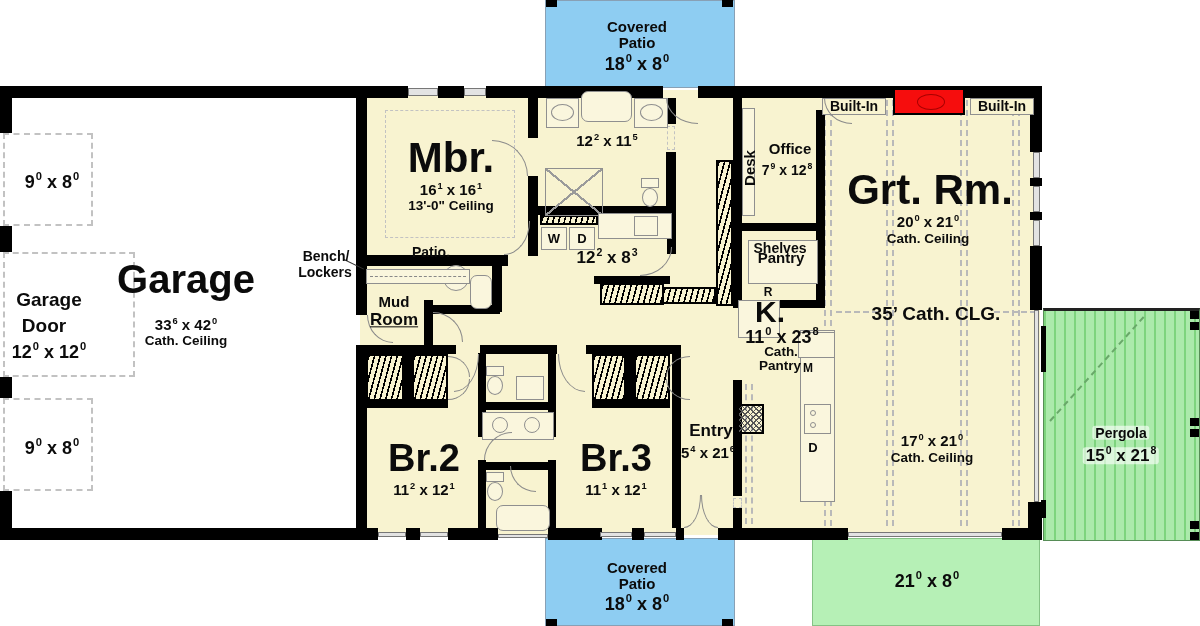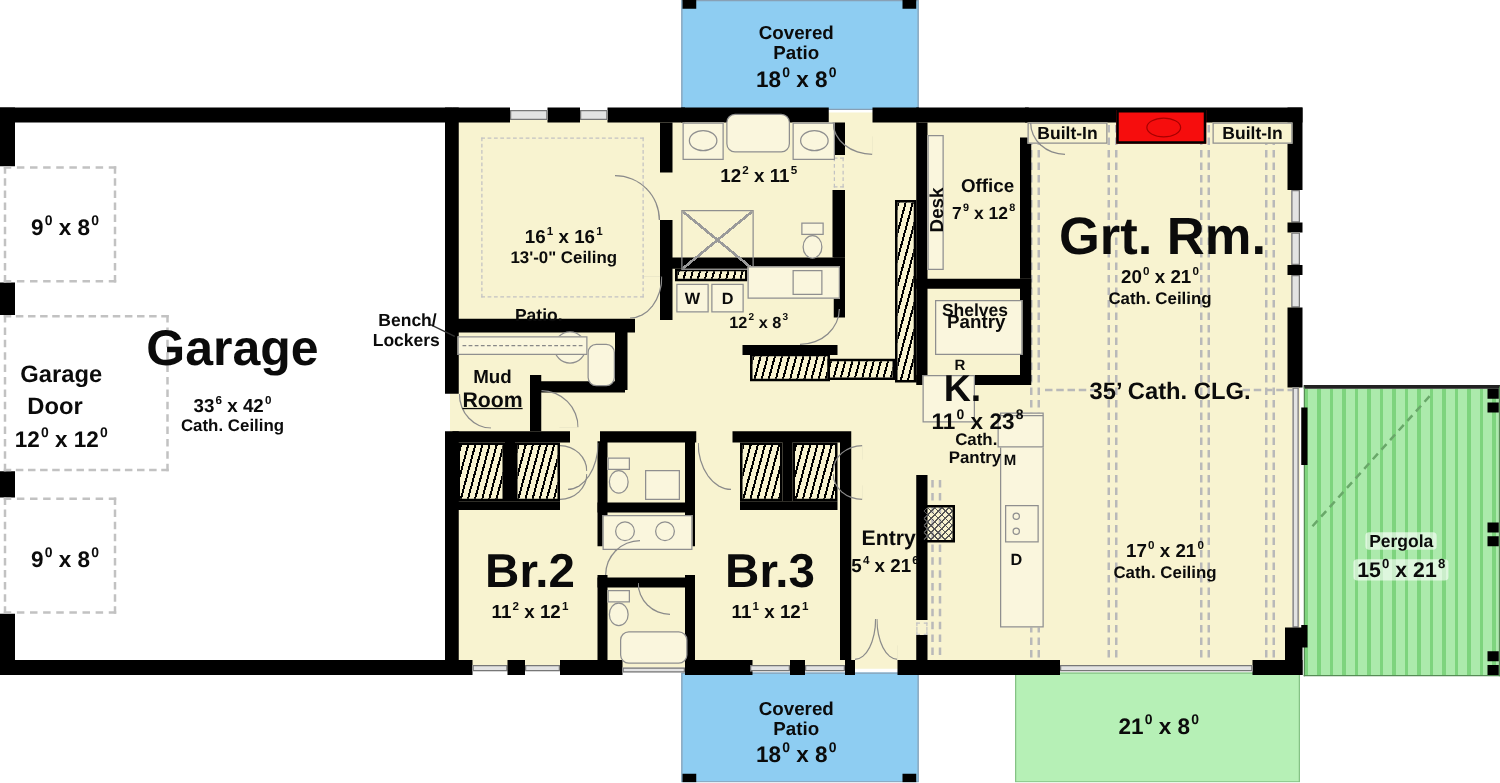--- a/index.html
+++ b/index.html
@@ -259,26 +259,27 @@
   <div class="lbl" style="left:49px;top:352px;font-size:18px;"><span>12</span><sup>0</sup><span> x </span><span>12</span><sup>0</sup></div>
   <div class="lbl" style="left:52px;top:182px;font-size:18px;"><span>9</span><sup>0</sup><span> x </span><span>8</span><sup>0</sup></div>
   <div class="lbl" style="left:52px;top:448px;font-size:18px;"><span>9</span><sup>0</sup><span> x </span><span>8</span><sup>0</sup></div>
 
   <div class="lbl" style="left:326px;top:256px;font-size:14px;">Bench/</div>
   <div class="lbl" style="left:325px;top:272px;font-size:14px;">Lockers</div>
   <div class="lbl" style="left:431px;top:252px;font-size:14px;">Patio.</div>
   <div class="lbl" style="left:394px;top:302px;font-size:15px;">Mud</div>
   <div class="lbl" style="left:394px;top:320px;font-size:17px;text-decoration:underline;">Room</div>
 
+  <div class="lbl" style="left:451px;top:158px;font-size:42px;">Mbr.</div>
   <div class="lbl" style="left:451px;top:190px;font-size:15px;"><span>16</span><sup>1</sup><span> x </span><span>16</span><sup>1</sup></div>
   <div class="lbl" style="left:451px;top:206px;font-size:13.5px;">13'-0" Ceiling</div>
   <div class="lbl" style="left:607px;top:141px;font-size:15px;"><span>12</span><sup>2</sup><span> x </span><span>11</span><sup>5</sup></div>
   <div class="lbl" style="left:554px;top:239px;font-size:13px;">W</div>
   <div class="lbl" style="left:582px;top:239px;font-size:13px;">D</div>
-  <div class="lbl" style="left:607px;top:258px;font-size:13px;"><span>12</span><sup>2</sup><span> x </span><span>8</span><sup>3</sup></div>
+  <div class="lbl" style="left:607px;top:258px;font-size:17px;"><span>12</span><sup>2</sup><span> x </span><span>8</span><sup>3</sup></div>
 
   <div class="lbl vtext" style="left:750px;top:168px;font-size:15px;">Desk</div>
   <div class="lbl" style="left:790px;top:149px;font-size:15px;">Office</div>
   <div class="lbl" style="left:787px;top:170px;font-size:14px;"><span>7</span><sup>9</sup><span> x </span><span>12</span><sup>8</sup></div>
   <div class="lbl" style="left:780px;top:248px;font-size:14px;">Shelves</div>
   <div class="lbl" style="left:781px;top:258px;font-size:15px;">Pantry</div>
 
   <div class="lbl" style="left:854px;top:106px;font-size:14px;">Built-In</div>
   <div class="lbl" style="left:1002px;top:106px;font-size:14px;">Built-In</div>
   <div class="lbl" style="left:930px;top:190px;font-size:42px;">Grt. Rm.</div>

